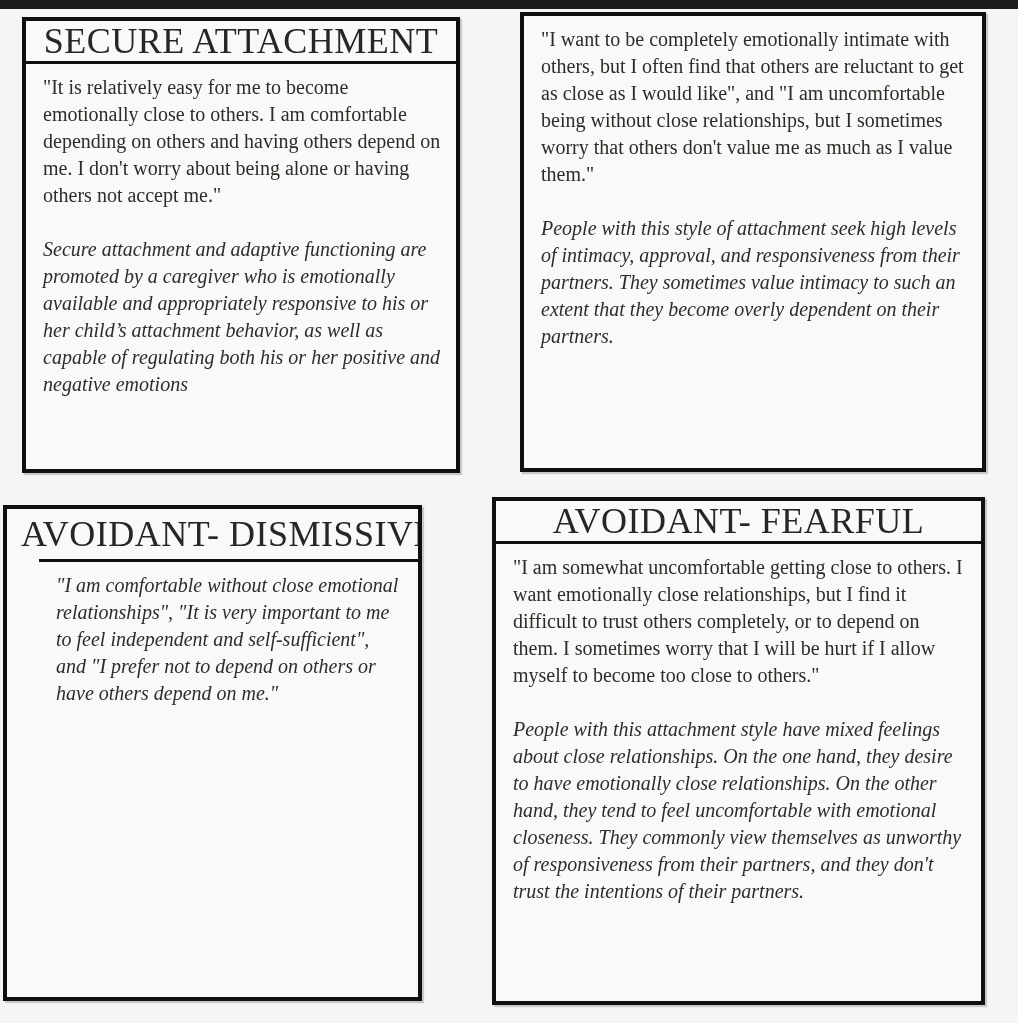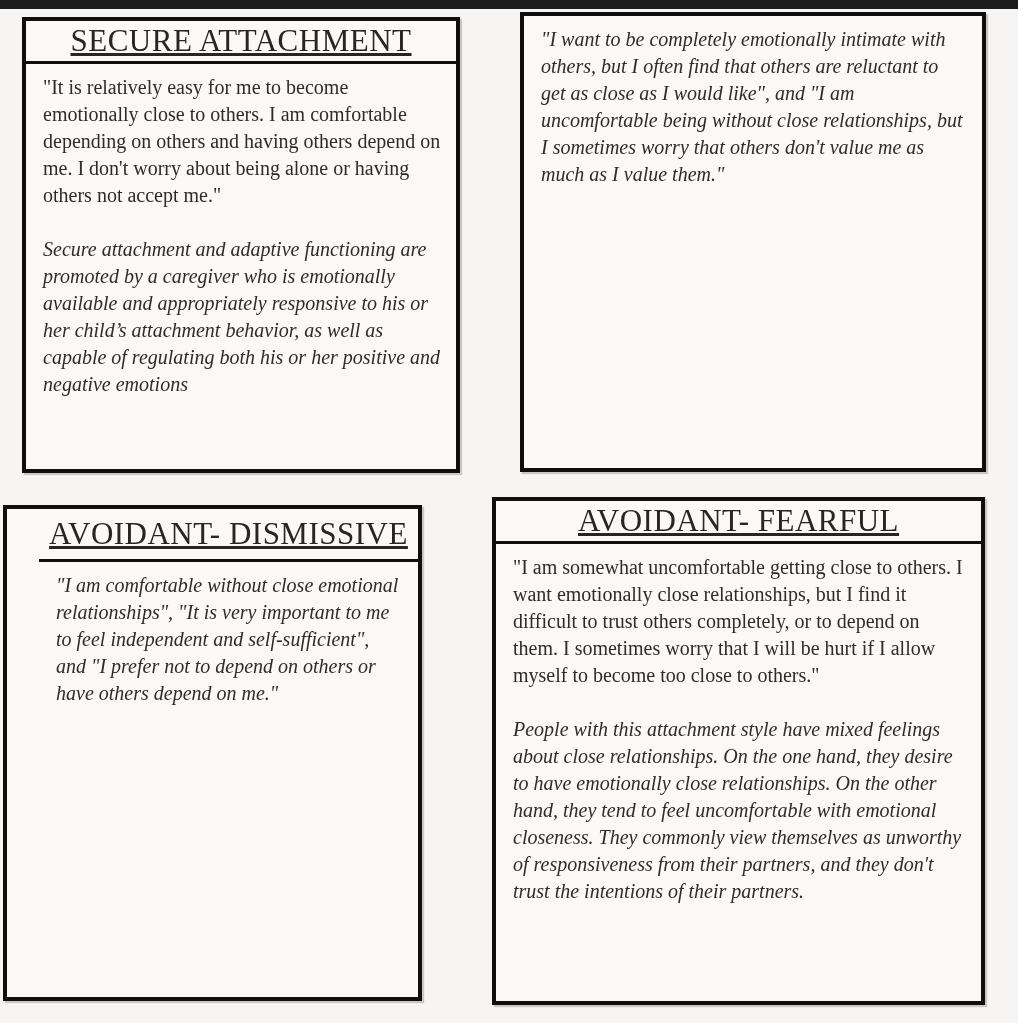--- a/index.html
+++ b/index.html
@@ -26,24 +26,23 @@
     overflow: hidden;
   }
   .c1 { left: 22px;  top: 17px;  width: 438px; height: 456px; }
   .c2 { left: 520px; top: 12px;  width: 466px; height: 460px; }
   .c3 { left: 3px;   top: 505px; width: 419px; height: 496px; padding-left: 32px; }
   .c4 { left: 492px; top: 497px; width: 493px; height: 508px; }
 
   .card-title {
     display: flex; align-items: center; justify-content: center;
     border-bottom: 3px solid var(--border, #0f0f0f);
-    font-size: 31px; letter-spacing: 0.5px;
+    font-size: 36px; letter-spacing: 0.5px;
     color: var(--title, #272625);
     white-space: nowrap;
-    text-decoration: underline;
   }
   .c1 .card-title { height: 40px; }
   .c2 .card-title { height: 40px; }
   .c3 .card-title { height: 50px; }
   .c4 .card-title { height: 40px; }
 
   .card-body {
     padding: 10px 15px 0 17px;
     font-size: 20px; line-height: 27px;
     color: var(--text, #2d2c2a);
@@ -62,20 +61,21 @@
     <div class="card-title">SECURE ATTACHMENT</div>
     <div class="card-body">
       <p>"It is relatively easy for me to become emotionally close to others. I am comfortable depending on others and having others depend on me. I don't worry about being alone or having others not accept me."</p>
       <p>Secure attachment and adaptive functioning are promoted by a caregiver who is emotionally available and appropriately responsive to his or her child’s attachment behavior, as well as capable of regulating both his or her positive and negative emotions</p>
     </div>
   </div>
 
   <div class="card c2">
     <div class="card-body">
       <p>"I want to be completely emotionally intimate with others, but I often find that others are reluctant to get as close as I would like", and "I am uncomfortable being without close relationships, but I sometimes worry that others don't value me as much as I value them."</p>
+      <p>People with this style of attachment seek high levels of intimacy, approval, and responsiveness from their partners. They sometimes value intimacy to such an extent that they become overly dependent on their partners.</p>
     </div>
   </div>
 
   <div class="card c3">
     <div class="card-title">AVOIDANT- DISMISSIVE</div>
     <div class="card-body">
       <p>"I am comfortable without close emotional relationships", "It is very important to me to feel independent and self-sufficient", and "I prefer not to depend on others or have others depend on me."</p>
     </div>
   </div>
 

